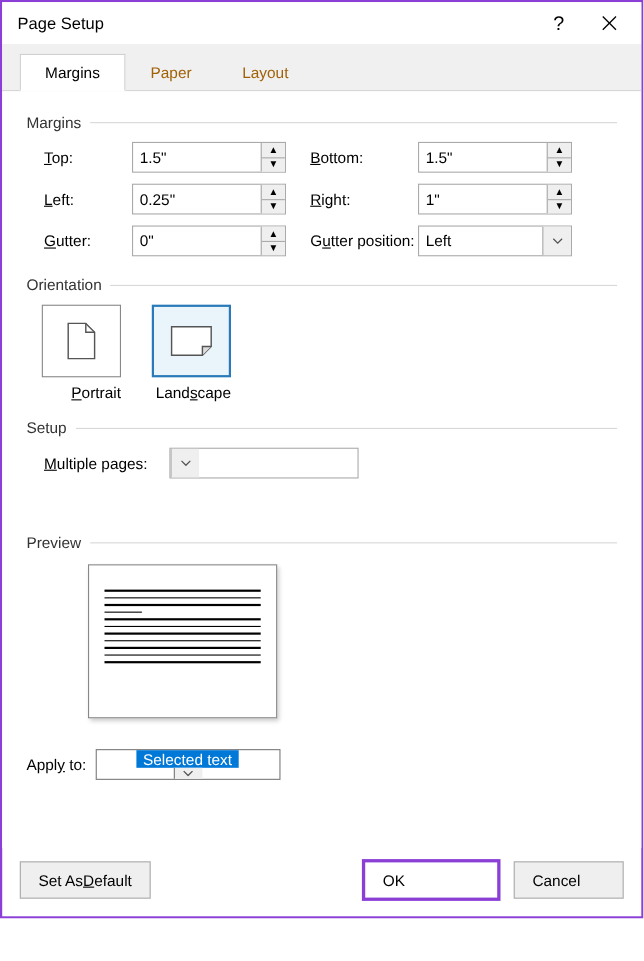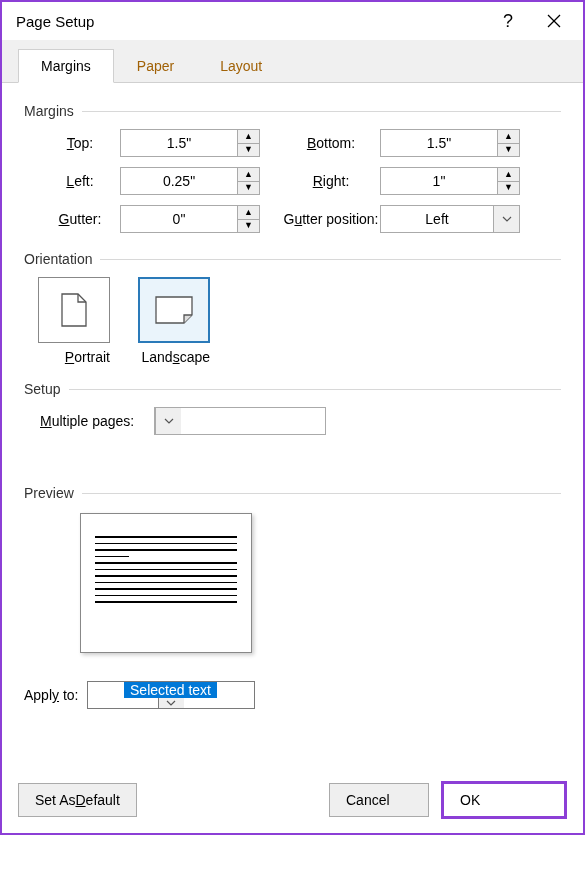--- a/index.html
+++ b/index.html
@@ -79,21 +79,20 @@
     height: 1px;
     background: #d8d8d8;
     margin-left: 8px;
   }
   .margins-grid {
     display: grid;
     grid-template-columns: 80px 140px 120px 140px;
     row-gap: 10px;
     align-items: center;
     padding-left: 16px;
-    text-align: center;
   }
   .label { font-size: 14px; }
   .label u { text-decoration: underline; }
   .spinner, .combo {
     position: relative;
     height: 28px;
     border: 1px solid #aaa;
     display: flex;
     align-items: center;
     background: #fff;
@@ -399,20 +398,20 @@
             </svg>
           </div>
       </div>
     </div>
 
   </div>
 
   <div class="footer">
     <div class="btn">Set As <u>D</u>efault</div>
     <div class="spacer"></div>
+    <div class="btn ok">
+        <span>OK</span>
+      </div>
     <div class="btn">
         <span>Cancel</span>
       </div>
-    <div class="btn ok">
-        <span>OK</span>
-      </div>
   </div>
 </div>
 
 </body></html>

